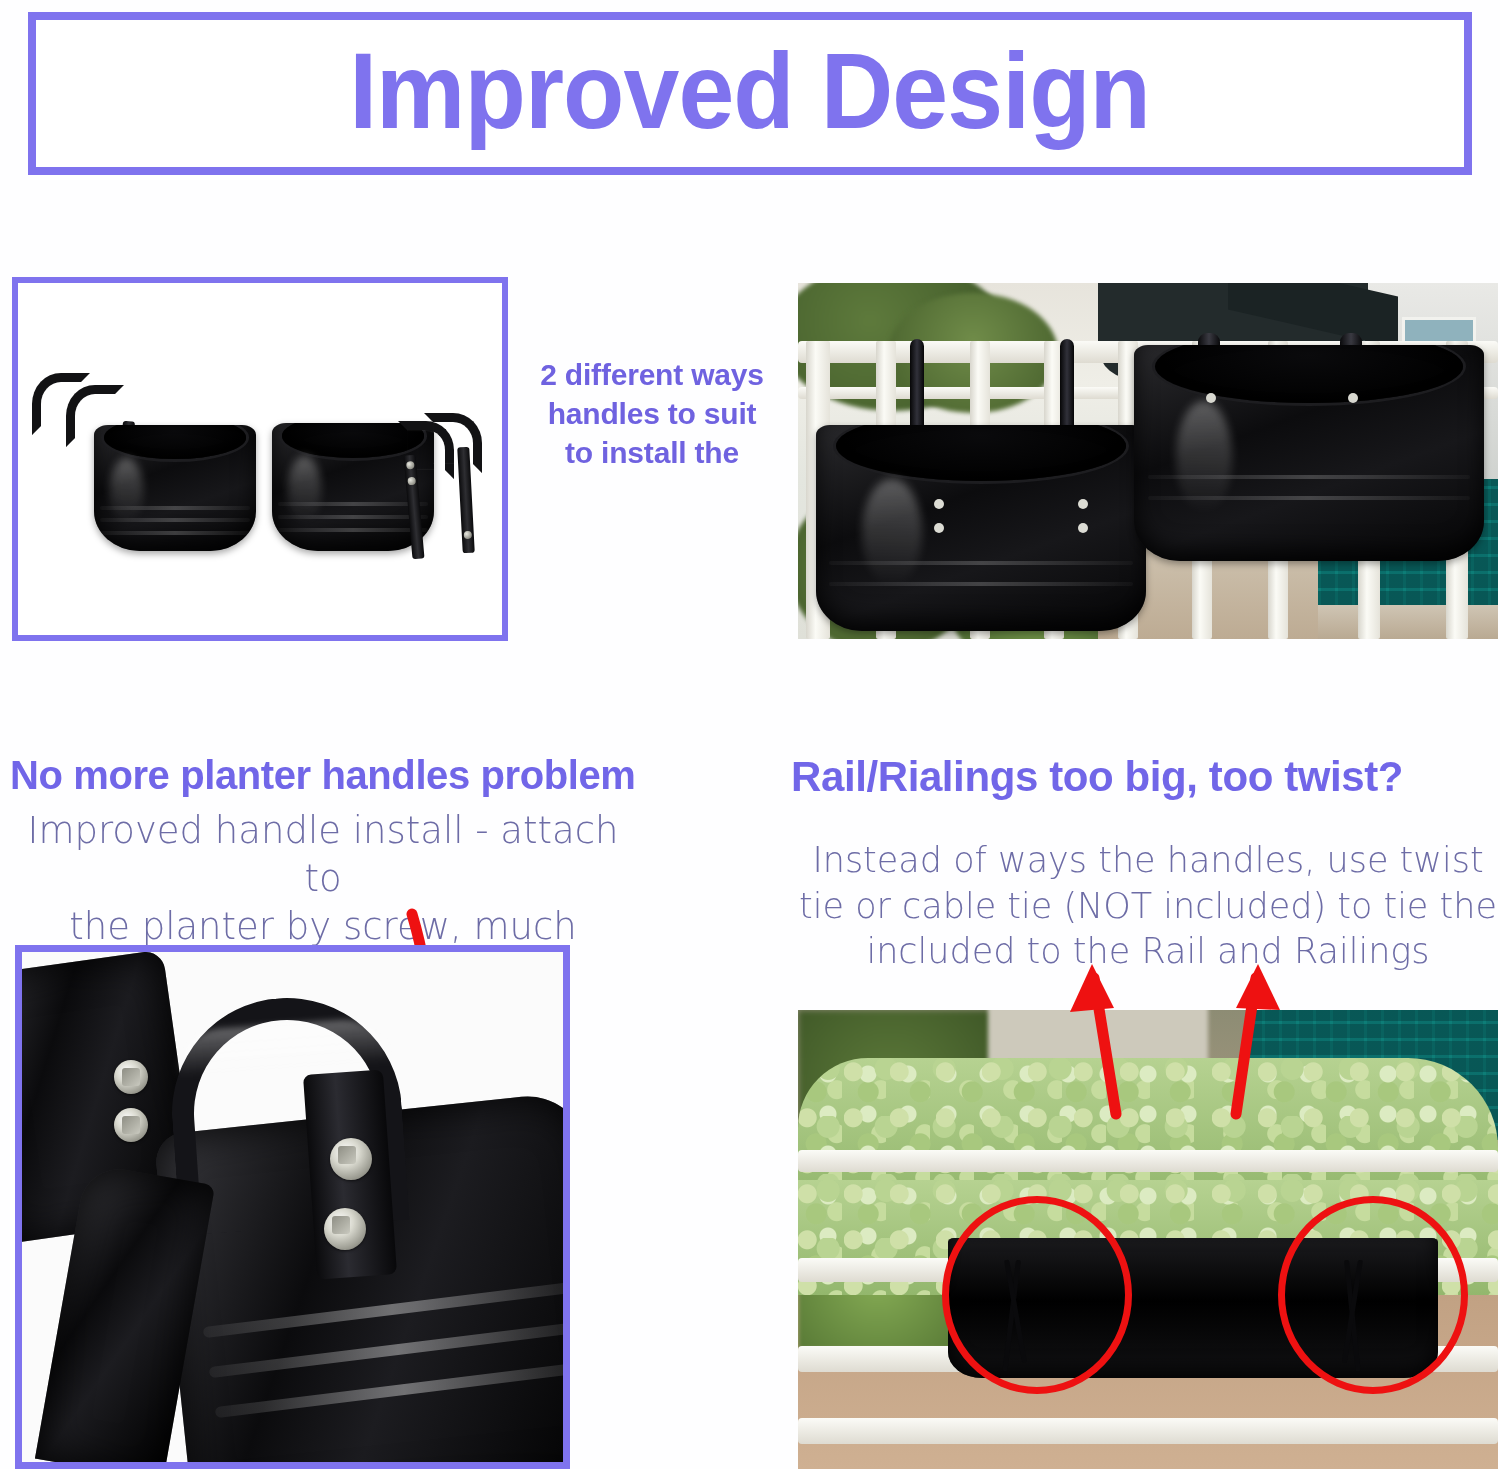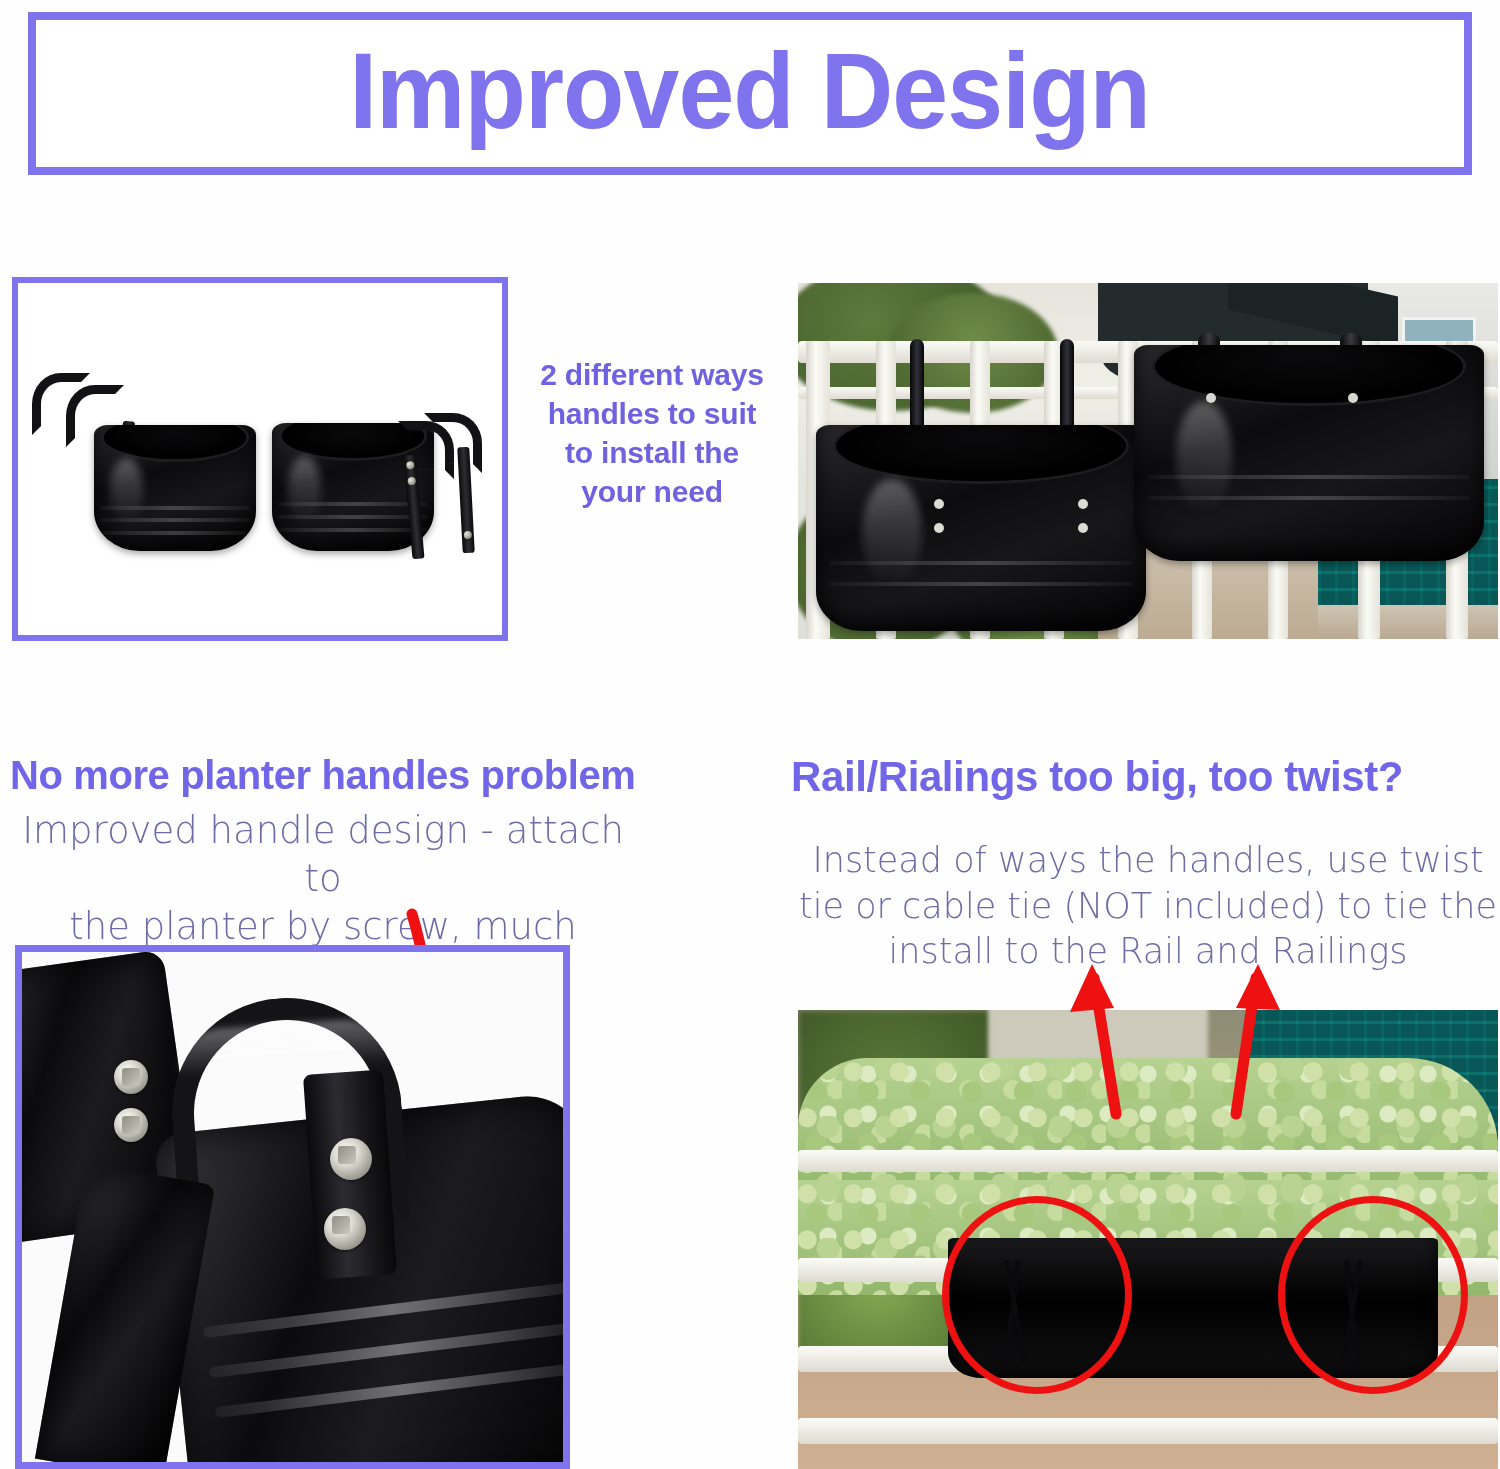--- a/index.html
+++ b/index.html
@@ -365,21 +365,20 @@
         </div>
       </div>
 
     </div>
   </div>
 
   <div class="ways-caption">
     <div>2 different ways</div>
     <div>handles to suit</div>
     <div>to install the</div>
-    <div>your need</div>
   </div>
 
   <div class="photo" id="photo-balcony">
     <div class="sky-bg"></div>
 
     <div class="building" style="right:0; top:0; width:190px; height:200px;"></div>
     <div class="window" style="right:22px; top:34px; width:74px; height:52px;"></div>
     <div class="window" style="right:110px; top:30px; width:46px; height:60px;"></div>
 
     <div class="umbrella" style="left:300px; top:-30px; width:270px; height:110px; transform:skewY(-9deg); border-radius:0 0 10px 40px;"></div>
@@ -424,21 +423,21 @@
       <div class="gloss" style="left:12%; width:16%;"></div>
       <div class="rib" style="top:60%;"></div>
       <div class="rib" style="top:70%;"></div>
       <div style="position:absolute; left:72px; top:48px; width:10px; height:10px; border-radius:50%; background:#d8d8d0;"></div>
       <div style="position:absolute; left:214px; top:48px; width:10px; height:10px; border-radius:50%; background:#d8d8d0;"></div>
     </div>
   </div>
 
   <div class="h-bold" id="heading-handles">No more planter handles problem</div>
   <div class="p-thin" id="body-handles">
-    <div>Improved handle design - attach to</div>
+    <div>Improved handle install - attach to</div>
     <div>the planter by screw, much stronger</div>
   </div>
 
   <svg class="red-svg" style="left:300px; top:908px; width:220px; height:250px;" viewBox="0 0 220 250">
     <path d="M112,6 C128,60 136,118 118,168" stroke="#ee1111" stroke-width="11" fill="none" stroke-linecap="round"></path>
     <path d="M126,150 L112,196 L66,186 Z" fill="#ee1111"></path>
     <path d="M118,168 C104,192 86,202 62,206" stroke="#ee1111" stroke-width="11" fill="none" stroke-linecap="round"></path>
   </svg>
 
   <div id="frame-closeup">
@@ -460,21 +459,21 @@
       <div class="cu-bolt" style="left:308px; top:186px; width:42px; height:42px;"></div>
       <div class="cu-bolt" style="left:302px; top:256px; width:42px; height:42px;"></div>
 
     </div>
   </div>
 
   <div class="h-bold" id="heading-rail">Rail/Rialings too big, too twist?</div>
   <div class="p-thin" id="body-rail">
     <div>Instead of ways the handles, use twist</div>
     <div>tie or cable tie (NOT included) to tie the</div>
-    <div>install to the Rail and Railings</div>
+    <div>included to the Rail and Railings</div>
   </div>
 
   <div class="photo" id="photo-plants">
 
     <div style="position:absolute; inset:0; background:linear-gradient(180deg,#8d8c74 0%,#a79a80 30%,#c2a98c 62%,#c8ae8f 100%);"></div>
     <div style="position:absolute; left:0; top:0; width:230px; height:200px; background:radial-gradient(circle at 40% 40%,#5d7a3a,#32491f); filter:blur(3px);"></div>
     <div style="position:absolute; left:190px; top:-10px; width:220px; height:130px; background:#cdc9bb; filter:blur(2px);"></div>
     <div class="pool-tiles" style="right:0; top:0; width:250px; height:130px;"></div>
     <div style="position:absolute; left:0; bottom:0; width:100%; height:190px; background:linear-gradient(180deg,#c0a082,#cfb092);"></div>
     <div style="position:absolute; left:0; bottom:120px; width:200px; height:140px; background:radial-gradient(circle at 40% 50%,#86ac55,#4a6a2c); filter:blur(2px);"></div>

